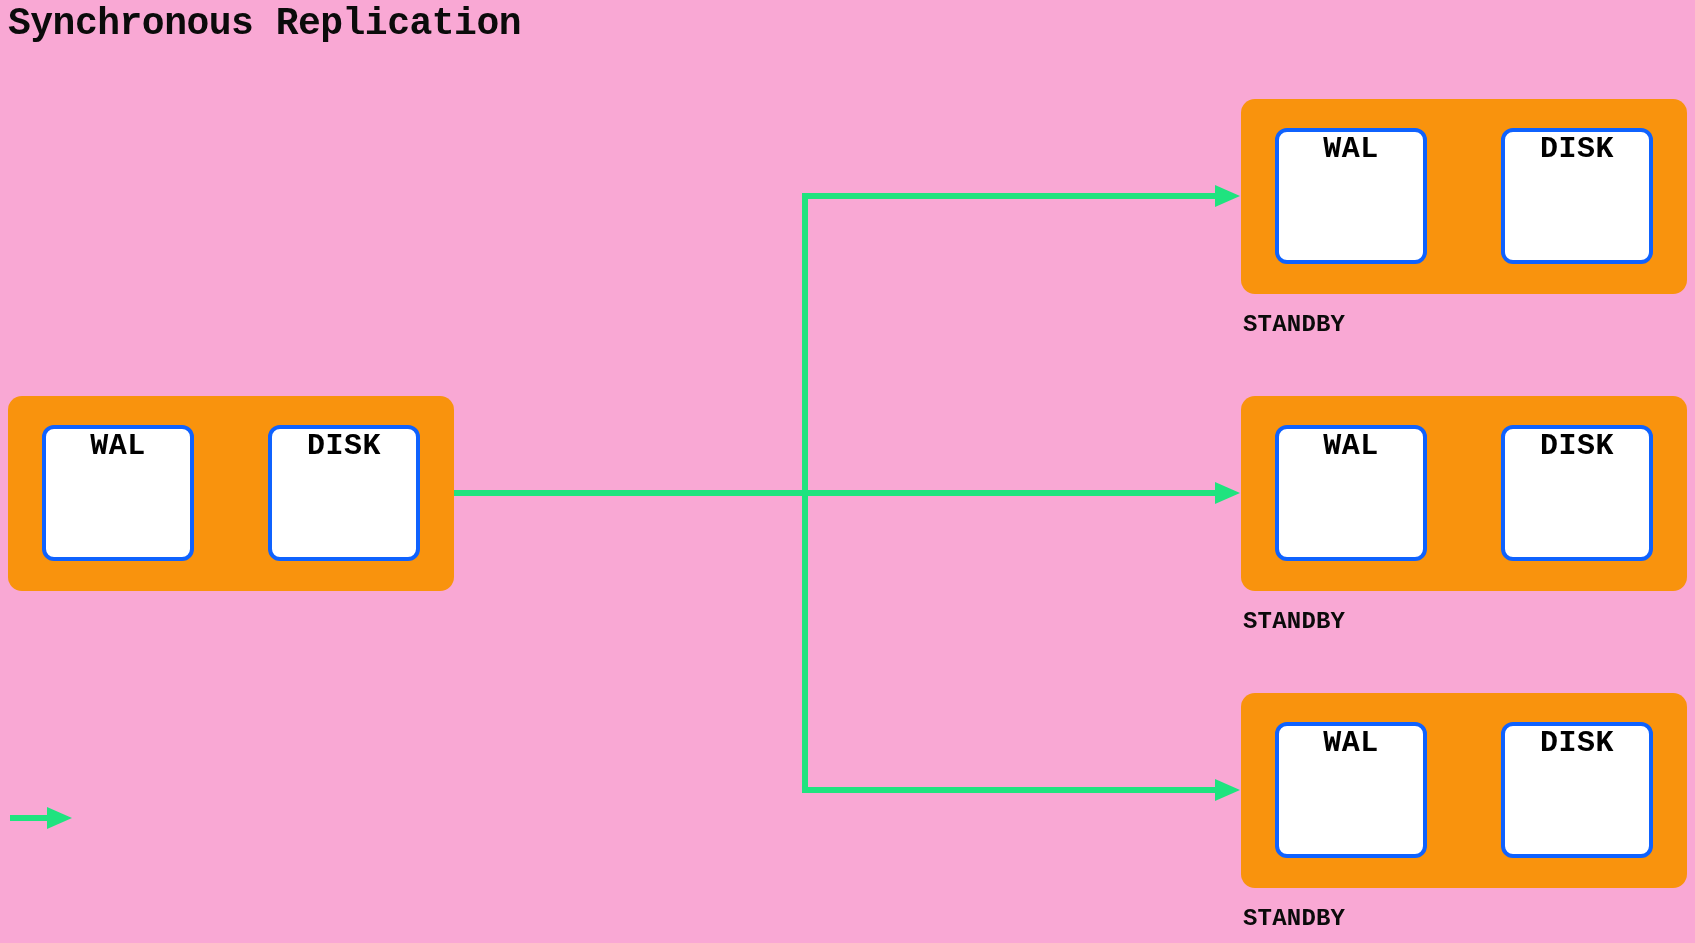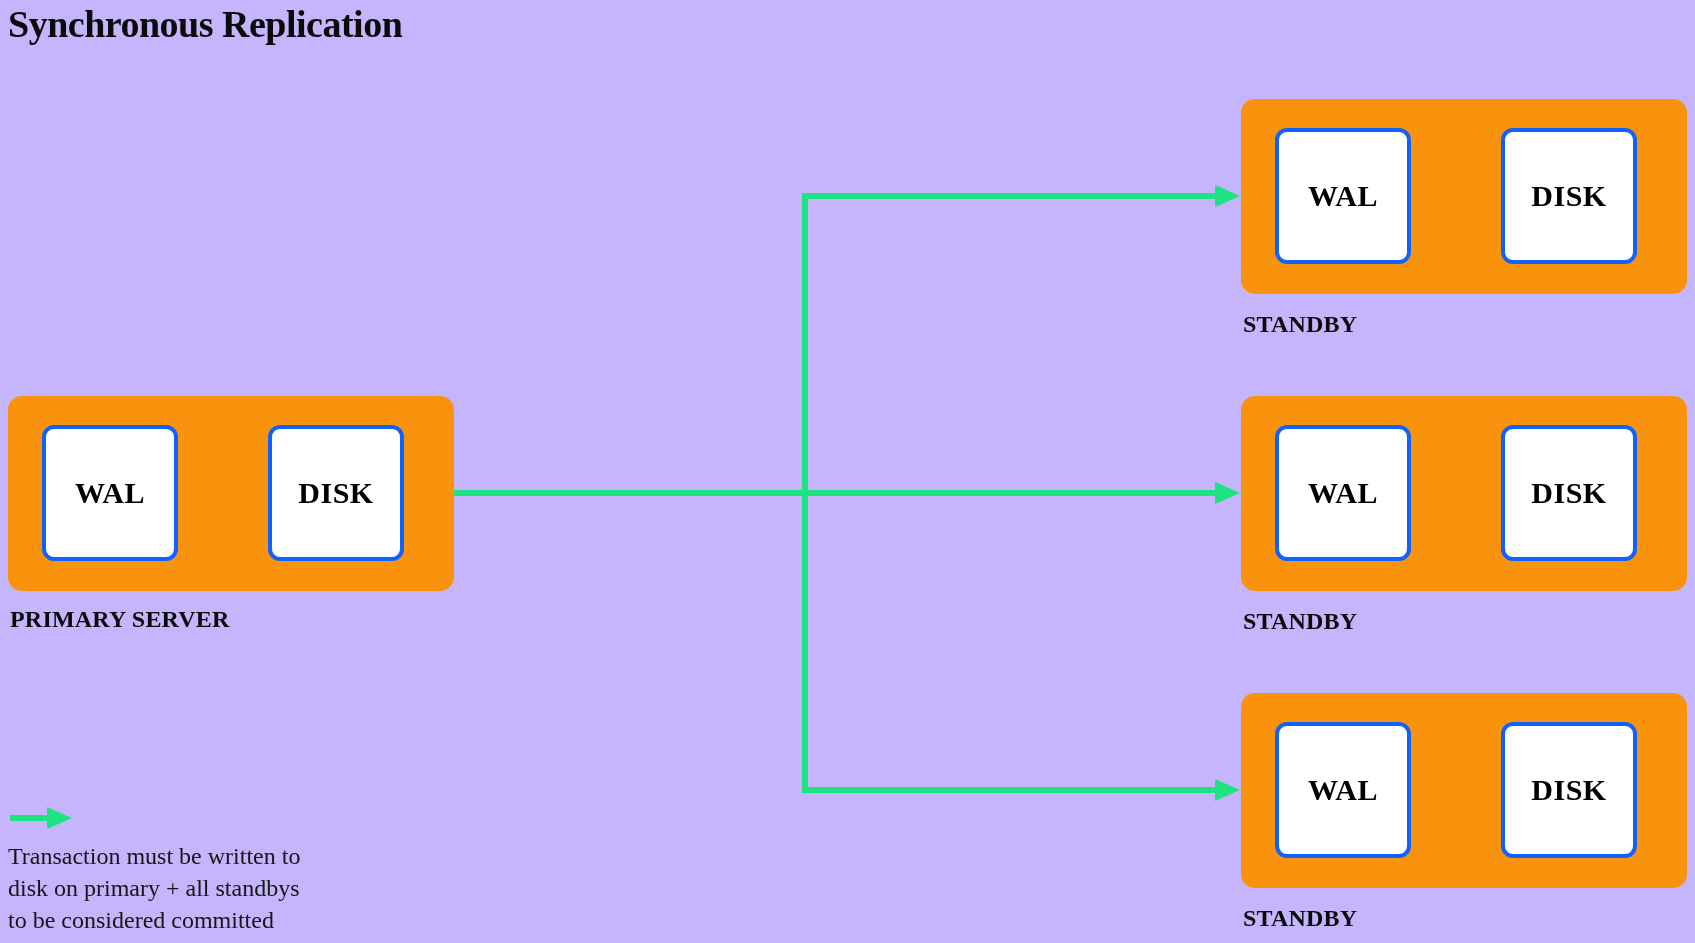--- a/index.html
+++ b/index.html
@@ -7,22 +7,22 @@
     --blue: #0F62FE;
     --green: #1FE37F;
     --ink: #0B0B0B;
   }
   * { margin: 0; padding: 0; box-sizing: border-box; }
   html, body { background: #ffffff; }
   .canvas {
     position: relative;
     width: 1695px;
     height: 943px;
-    background: #c4b5fd;
-    font-family: Liberation Serif, serif;
+    background: #f9a8d4;
+    font-family: Liberation Mono, monospace;
     color: var(--ink);
     overflow: hidden;
   }
   .page-title {
     position: absolute;
     left: 8px;
     top: 2px;
     font-size: 38px;
     font-weight: 700;
     letter-spacing: -0.5px;
@@ -45,27 +45,26 @@
   .server-box {
     position: absolute;
     width: 446px;
     height: 195px;
     background: var(--orange);
     border-radius: 14px;
   }
   .node {
     position: absolute;
     top: 29px;
-    width: 136px;
+    width: 152px;
     height: 136px;
     background: #ffffff;
     border: 4px solid var(--blue);
     border-radius: 12px;
     display: flex;
-    align-items: center;
     justify-content: center;
     font-size: 30px;
     font-weight: 700;
     letter-spacing: 0.5px;
     color: #000000;
   }
   .node.wal  { left: 34px; }
   .node.disk { left: 260px; }
   .group-label {
     position: absolute;
@@ -115,21 +114,20 @@
   </svg>
 
   <div class="server-box" style="left:8px; top:396px;">
     <div class="node wal">
       <span>WAL</span>
     </div>
     <div class="node disk">
       <span>DISK</span>
     </div>
   </div>
-  <div class="group-label" style="left:10px; top:606px;">PRIMARY SERVER</div>
 
   <div class="server-box" style="left:1241px; top:99px;">
     <div class="node wal">
       <span>WAL</span>
     </div>
     <div class="node disk">
       <span>DISK</span>
     </div>
   </div>
   <div class="group-label" style="left:1243px; top:311px;">STANDBY</div>
@@ -147,19 +145,14 @@
   <div class="server-box" style="left:1241px; top:693px;">
     <div class="node wal">
       <span>WAL</span>
     </div>
     <div class="node disk">
       <span>DISK</span>
     </div>
   </div>
   <div class="group-label" style="left:1243px; top:905px;">STANDBY</div>
 
-  <div class="legend-text">
-    <div>Transaction must be written to</div>
-    <div>disk on primary + all standbys</div>
-    <div>to be considered committed</div>
-  </div>
 
 </div>
 
 </body></html>

